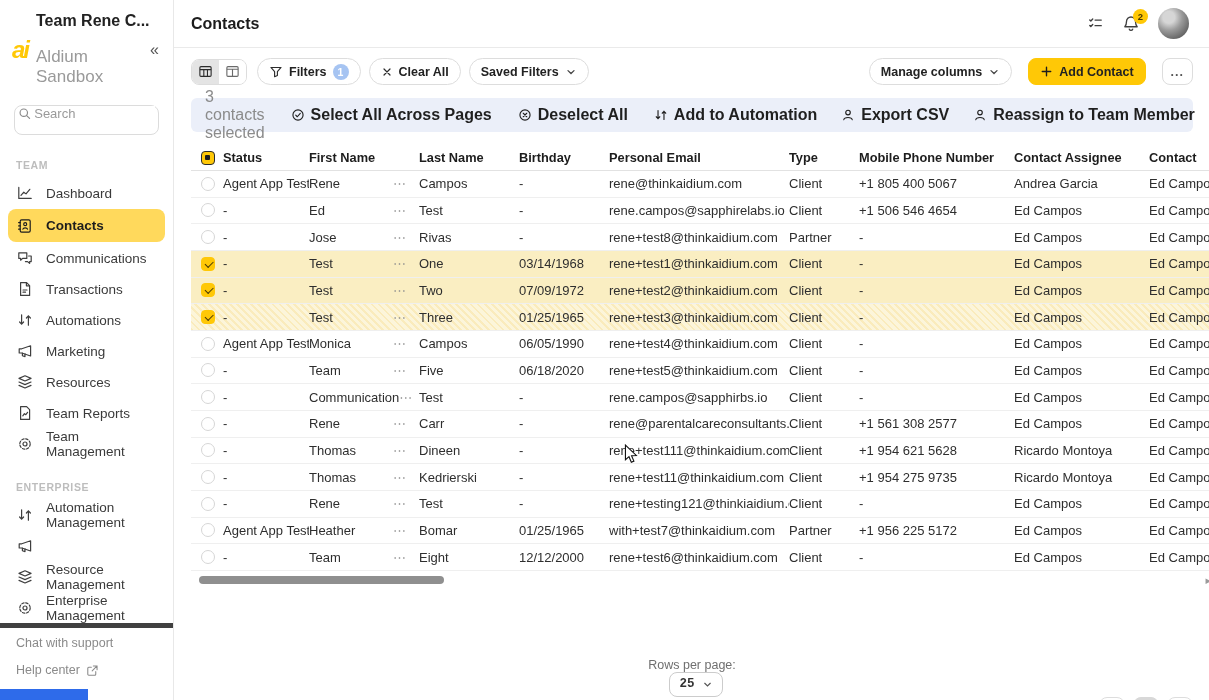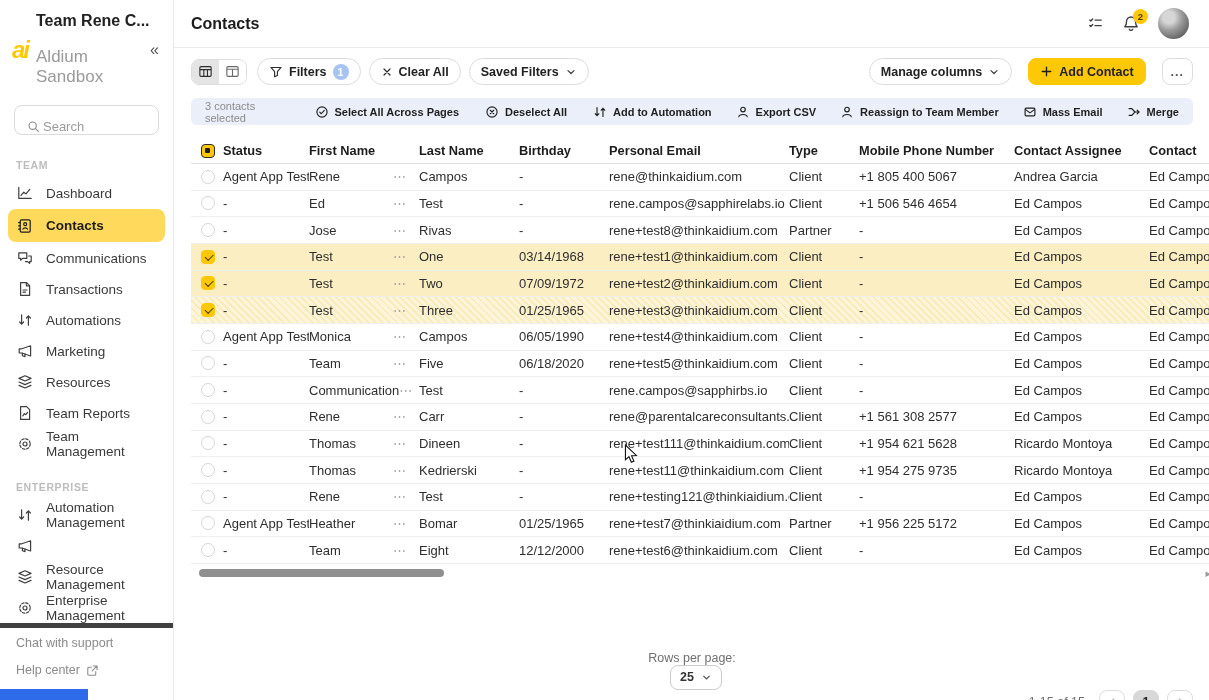--- a/index.html
+++ b/index.html
@@ -10,21 +10,21 @@
   
   .sidebar { width:174px; flex:none; border-right:1px solid #e8e8e8; position:relative; background:#fff; }
   .ws-head { display:flex; align-items:center; padding:12px 12px 10px 12px; gap:8px; }
   .logo { font-size:24px; font-weight:800; color:#ffc806; letter-spacing:-2px; line-height:1;
     font-style:italic; flex:none; }
   .ws-meta { flex:1; min-width:0; }
   .ws-name { font-size:16px; font-weight:700; color:#222; white-space:nowrap; display:flex; align-items:center; gap:4px;}
   .ws-sub { font-size:17px; color:#9a9a9a; margin-top:17px; }
   .collapse { color:#555; font-size:16px; cursor:pointer; padding:0 2px; }
   .search-wrap { margin:8px 14px 14px 14px; height:30px; border:1px solid #dcdcdc; border-radius:8px;
-    display:flex; align-items:flex-end; padding:0 12px; gap:3px; }
+    display:flex; align-items:flex-start; padding:0 3px; gap:3px; }
   .search-wrap input { border:none; outline:none; font-size:13px; width:100%;
     font-family:"Liberation Sans", sans-serif; color:#444; }
   .search-wrap input::placeholder { color:#9a9a9a; }
   .sec-label { font-size:10.5px; font-weight:700; color:#bdbdbd; letter-spacing:.6px;
     padding:10px 16px 7px 16px; }
   .nav-item { display:flex; align-items:center; gap:13px; height:30px; margin:0 8px 1px 8px;
     padding:0 9px; border-radius:8px; font-size:13.5px; color:#3a3a3a; cursor:pointer; }
   .nav-item svg { flex:none; }
   .nav-item.active { background:#ffd95c; font-weight:700; color:#1d1d1d; height:33px; }
   .sb-footer { position:absolute; left:0; right:0; bottom:10px; border-top:5px solid #404040;
@@ -57,22 +57,22 @@
     cursor:pointer; font-family:"Liberation Sans", sans-serif; }
   .btn + .btn { margin-left:8px; }
   .toolbar .btn:first-of-type { margin-left:10px; }
   .count-badge { width:16px; height:16px; border-radius:50%; background:#a6c4f2; color:#fff;
     font-size:10.5px; font-weight:700; display:flex; align-items:center; justify-content:center; }
   .toolbar-right { margin-left:auto; display:flex; align-items:center; gap:8px; }
   .btn.primary { background:#ffc806; border-color:#ffc806; border-radius:8px; font-weight:700; }
   .btn.more { border-radius:8px; padding:0 8px; color:#555; letter-spacing:1px; }
 
   
-  .sel-bar { margin:13px 16px 0 0; height:27px; background:#ebeff9; border-radius:6px;
-    display:flex; align-items:center; padding:0 14px; gap:26px; font-size:11px; }
+  .sel-bar { margin:13px 16px 0 0; height:34px; background:#ebeff9; border-radius:6px;
+    display:flex; align-items:center; padding:0 14px; gap:26px; font-size:16px; }
   .sel-count { color:#8b8b8b; }
   .sel-act { display:flex; align-items:center; gap:6px; font-weight:700; color:#1f1f1f; cursor:pointer; white-space:nowrap;}
   .sel-right { margin-left:auto; display:flex; align-items:center; gap:24px; }
 
   
   .table { margin-top:13px; overflow:hidden; width:calc(100% ); }
   .tr, .tr-h { display:flex; align-items:center; width:1158px; }
   .tr-h { height:26px; border-bottom:1px solid #e2e2e2; font-size:12.8px; font-weight:700; color:#1d1d1d; }
   .tr { height:26.66px; border-bottom:1px solid #efefef; font-size:13px; color:#2e2e2e; cursor:default;}
   .td, .th { flex:none; padding-right:8px; white-space:nowrap; overflow:hidden; }
@@ -95,21 +95,21 @@
     background:#1d1d1d; border-radius:1px; }
 
   
   .hscroll { margin-top:3px; height:12px; position:relative; width:calc(100% - 4px); }
   .hs-thumb { position:absolute; left:8px; top:2px; width:245px; height:8px; border-radius:4px; background:#8f8f8f; cursor:grab;}
   .hs-arrow { position:absolute; top:0; font-size:11px; color:#9a9a9a; cursor:pointer; line-height:12px;} .hs-arrow.right { right:-6px; }
 
   
   .table-footer { margin:72px 16px 0 0; display:flex; align-items:center; font-size:12.5px; color:#6f6f6f;flex-direction:column; }
   .rpp-select { margin-left:8px; height:25px; border:1px solid #ccc; border-radius:8px; display:flex;
-    align-items:center; gap:7px; padding:0 9px; color:#333; font-weight:600; cursor:pointer; }
+    align-items:center; gap:7px; padding:0 9px; color:#333; font-weight:600; cursor:pointer;font-family:Liberation Mono, monospace; }
   .pager { margin-left:auto; display:flex; align-items:center; gap:8px; }
   .range { margin-right:6px; color:#6f6f6f; }
   .pg-btn { width:26px; height:24px; border:1px solid #ddd; border-radius:8px; background:#fff;
     display:flex; align-items:center; justify-content:center; color:#c0c0c0; font-size:14px; cursor:pointer;}
   .pg-btn.current { background:#d8d8d8; border-color:#d8d8d8; color:#222; font-weight:700; font-size:12.5px;}
 
   .cursor { position:absolute; left:622px; top:444px; z-index:50; pointer-events:none; }
 </style>
 </head>
 <body>
@@ -632,21 +632,21 @@
     <div class="td col-cb">
                 <span class="cb"></span>
               </div>
     <div class="td col-status">Agent App Test</div>
     <div class="td col-first">
       <span>Heather</span>
       <span class="row-dots">⋯</span>
     </div>
     <div class="td col-last">Bomar</div>
     <div class="td col-bday">01/25/1965</div>
-    <div class="td col-email">rene+test7@thinkiaidium.com</div>
+    <div class="td col-email">with+test7@thinkaidium.com</div>
     <div class="td col-type">Partner</div>
     <div class="td col-phone">+1 956 225 5172</div>
     <div class="td col-assignee">Ed Campos</div>
     <div class="td col-contact">Ed Campos</div>
   </div>
             <div class="tr">
     <div class="td col-cb">
                 <span class="cb"></span>
               </div>
     <div class="td col-status">-</div>

